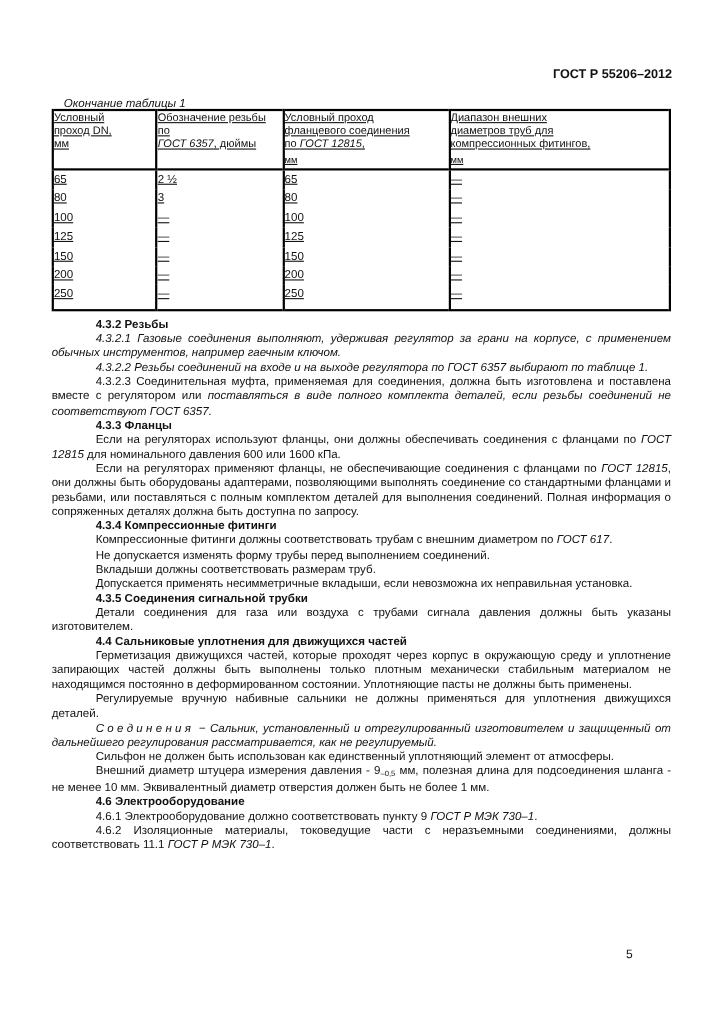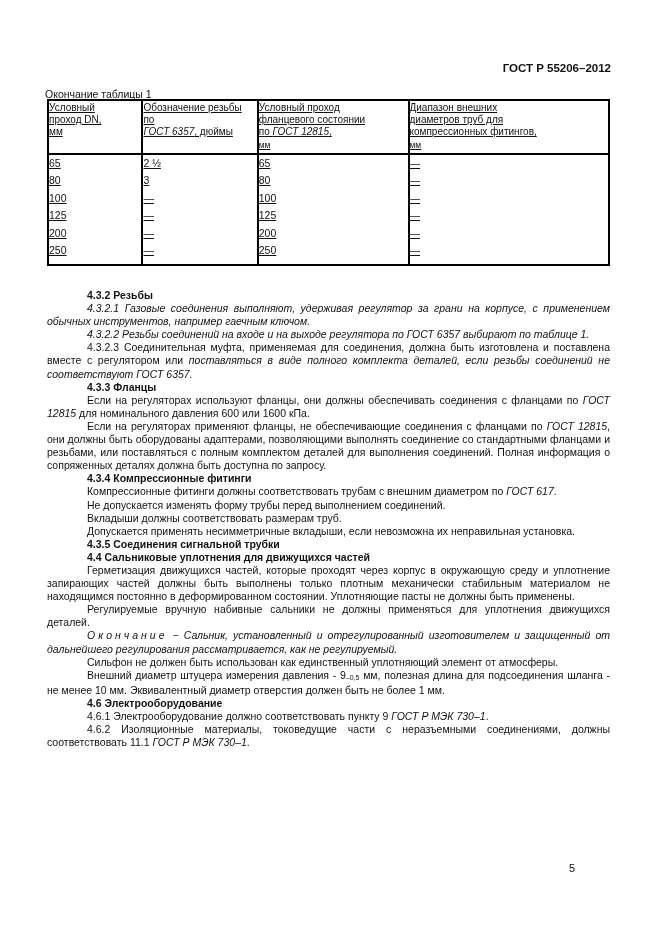--- a/index.html
+++ b/index.html
@@ -1,20 +1,20 @@
 <!DOCTYPE html>
 <html><head>
 <meta charset="utf-8">
 <style>
   html, body { margin:0; padding:0; background:#ffffff; }
   body { width:661px; height:936px; position:relative; overflow:hidden;
          font-family:"Liberation Sans", sans-serif; color:#111; }
   .page { position:absolute; left:0; top:0; width:661px; height:936px; }
   .doc-id { position:absolute; right:50px; top:62px; font-size:11.5px; font-weight:bold;margin-left:20px; }
-  .caption { position:absolute; left:45px; top:88px; font-size:10.5px; }
+  .caption { position:absolute; left:58px; top:88px; font-size:10.5px; font-style:italic; }
   table.t1 { position:absolute; left:47px; top:99px; width:563px; border-collapse:collapse;
              font-size:10px; }
   table.t1 th, table.t1 td { border-left:2px solid #000; border-right:2px solid #000;
              text-align:left; padding:0; vertical-align:top;text-decoration:underline; }
   table.t1 { border:2px solid #000; }
   table.t1 thead tr { border-bottom:2px solid #000; }
   table.t1 th { font-weight:normal; line-height:12.2px; padding-top:1px; height:51px; }
   table.t1 td { height:17.4px; line-height:17px; font-size:10.5px; }
   table.t1 tbody tr:last-child td { height:22px; }
   .c1 { width:93px; } .c2 { width:114px; } .c3 { width:150px; } .c4 { width:200px; }
@@ -44,21 +44,21 @@
           <div>проход DN,</div>
           <div>мм</div>
         </th>
         <th class="c2">
           <div>Обозначение резьбы</div>
           <div>по</div>
           <div><span class="it">ГОСТ 6357</span><span>, дюймы</span></div>
         </th>
         <th class="c3">
           <div>Условный проход</div>
-          <div>фланцевого состоянии</div>
+          <div>фланцевого соединения</div>
           <div><span>по </span><span class="it">ГОСТ 12815</span><span>,</span></div>
           <div style="font-size:8.5px">мм</div>
         </th>
         <th class="c4">
           <div>Диапазон внешних</div>
           <div>диаметров труб для</div>
           <div>компрессионных фитингов,</div>
           <div style="font-size:8.5px">мм</div>
         </th>
       </tr>
@@ -82,20 +82,26 @@
         <td>100</td>
         <td>—</td>
       </tr>
       <tr>
         <td>125</td>
         <td>—</td>
         <td>125</td>
         <td>—</td>
       </tr>
       <tr>
+        <td>150</td>
+        <td>—</td>
+        <td>150</td>
+        <td>—</td>
+      </tr>
+      <tr>
         <td>200</td>
         <td>—</td>
         <td>200</td>
         <td>—</td>
       </tr>
       <tr>
         <td>250</td>
         <td>—</td>
         <td>250</td>
         <td>—</td>
@@ -114,25 +120,26 @@
     <p class="ind"><span>Если на регуляторах используют фланцы, они должны обеспечивать соединения с фланцами по </span><span class="it">ГОСТ 12815</span><span> для номинального давления 600 или 1600 кПа.</span></p>
     <p class="ind"><span>Если на регуляторах применяют фланцы, не обеспечивающие соединения с фланцами по </span><span class="it">ГОСТ 12815</span><span>, они должны быть оборудованы адаптерами, позволяющими выполнять соединение со стандартными фланцами и резьбами, или поставляться с полным комплектом деталей для выполнения соединений. Полная информация о сопряженных деталях должна быть доступна по запросу.</span></p>
 
     <p class="h">4.3.4 Компрессионные фитинги</p>
     <p class="ind"><span>Компрессионные фитинги должны соответствовать трубам с внешним диаметром по </span><span class="it">ГОСТ 617</span><span>.</span></p>
     <p class="ind">Не допускается изменять форму трубы перед выполнением соединений.</p>
     <p class="ind">Вкладыши должны соответствовать размерам труб.</p>
     <p class="ind">Допускается применять несимметричные вкладыши, если невозможна их неправильная установка.</p>
 
     <p class="h">4.3.5 Соединения сигнальной трубки</p>
+    <p class="ind">Детали соединения для газа или воздуха с трубами сигнала давления должны быть указаны изготовителем.</p>
 
     <p class="h">4.4 Сальниковые уплотнения для движущихся частей</p>
     <p class="ind">Герметизация движущихся частей, которые проходят через корпус в окружающую среду и уплотнение запирающих частей должны быть выполнены только плотным механически стабильным материалом не находящимся постоянно в деформированном состоянии. Уплотняющие пасты не должны быть применены.</p>
     <p class="ind">Регулируемые вручную набивные сальники не должны применяться для уплотнения движущихся деталей.</p>
-    <p class="ind it"><span class="spaced">Окончание</span><span> − Сальник, установленный и отрегулированный изготовителем и защищенный от дальнейшего регулирования рассматривается, как не регулируемый.</span></p>
+    <p class="ind it"><span class="spaced">Соединения</span><span> − Сальник, установленный и отрегулированный изготовителем и защищенный от дальнейшего регулирования рассматривается, как не регулируемый.</span></p>
     <p class="ind">Сильфон не должен быть использован как единственный уплотняющий элемент от атмосферы.</p>
 
     <p class="ind"><span>Внешний диаметр штуцера измерения давления - 9</span><sub>–0,5</sub><span> мм, полезная длина для подсоединения шланга - не менее 10 мм. Эквивалентный диаметр отверстия должен быть не более 1 мм.</span></p>
 
     <p class="h">4.6 Электрооборудование</p>
     <p class="ind"><span>4.6.1 Электрооборудование должно соответствовать пункту 9 </span><span class="it">ГОСТ Р МЭК 730–1</span><span>.</span></p>
     <p class="ind"><span>4.6.2 Изоляционные материалы, токоведущие части с неразъемными соединениями, должны соответствовать 11.1 </span><span class="it">ГОСТ Р МЭК 730–1</span><span>.</span></p>
   </div>
 
   <div class="pageno">5</div>

